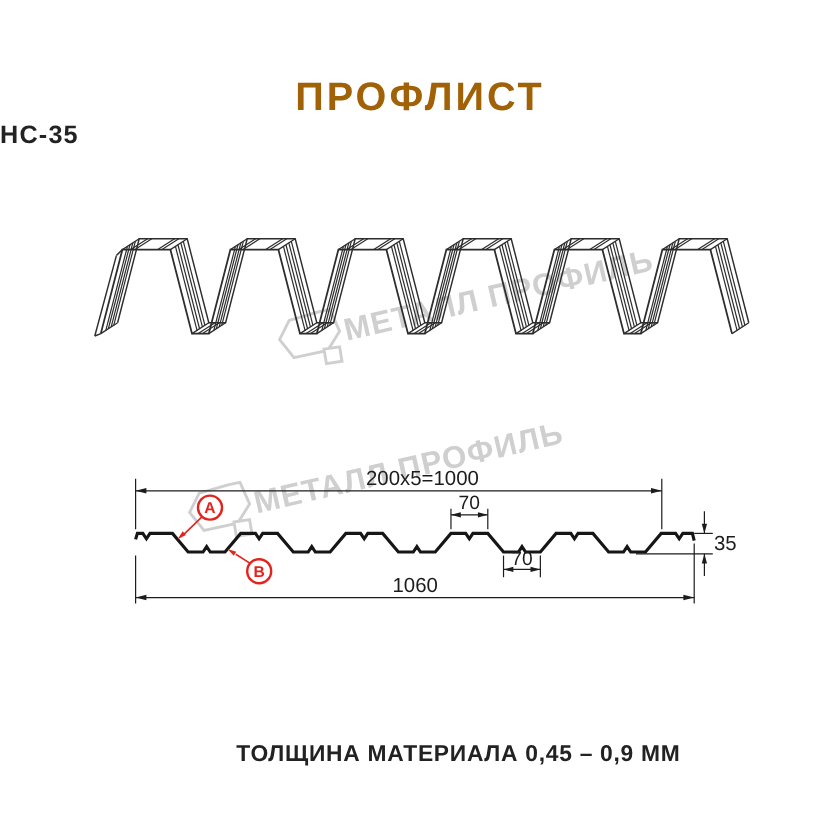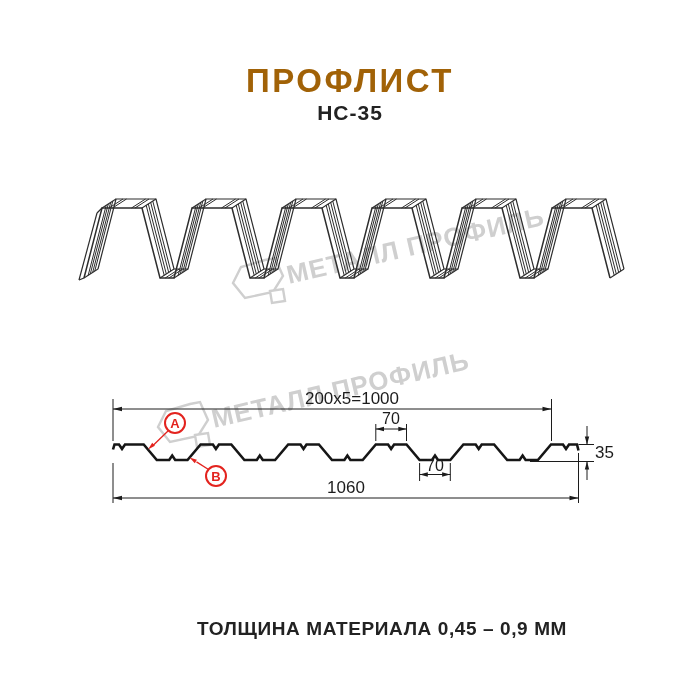--- a/index.html
+++ b/index.html
@@ -1,20 +1,20 @@
 <!DOCTYPE html>
 <html><head>
 <meta charset="utf-8">
 <style>
   html,body{margin:0;padding:0;background:#ffffff;}
   .stage{position:relative;width:700px;height:700px;background:#ffffff;overflow:hidden;
          font-family:"Liberation Sans",sans-serif;}
   .title{position:absolute;left:0;top:62px;width:700px;text-align:center;
          font-size:33px;font-weight:900;letter-spacing:2.5px;color:#a16207;}
-  .subtitle{position:absolute;left:0;top:101px;width:700px;text-align:center;
+  .subtitle{position:absolute;left:0;top:101px;width:700px;
          font-size:21px;font-weight:700;letter-spacing:1px;color:#222;}
   .footer{position:absolute;left:0;top:618px;width:700px;text-align:center;
          font-size:19px;font-weight:600;letter-spacing:0.6px;color:#222;padding-left:32px;}
   svg{position:absolute;left:0;top:0;}
   .dimtxt{font-family:"Liberation Sans",sans-serif;font-size:17px;font-weight:500;fill:#1c1c1c;}
   .dimtxt-small{font-family:"Liberation Sans",sans-serif;font-size:16px;font-weight:500;fill:#1c1c1c;}
   .marker-letter{font-family:"Liberation Sans",sans-serif;font-size:13px;font-weight:700;fill:#e3231e;}
   .wmtext{font-family:"Liberation Sans",sans-serif;font-size:26px;font-weight:700;
           letter-spacing:1px;fill:#cfcfcf;}
 </style>

